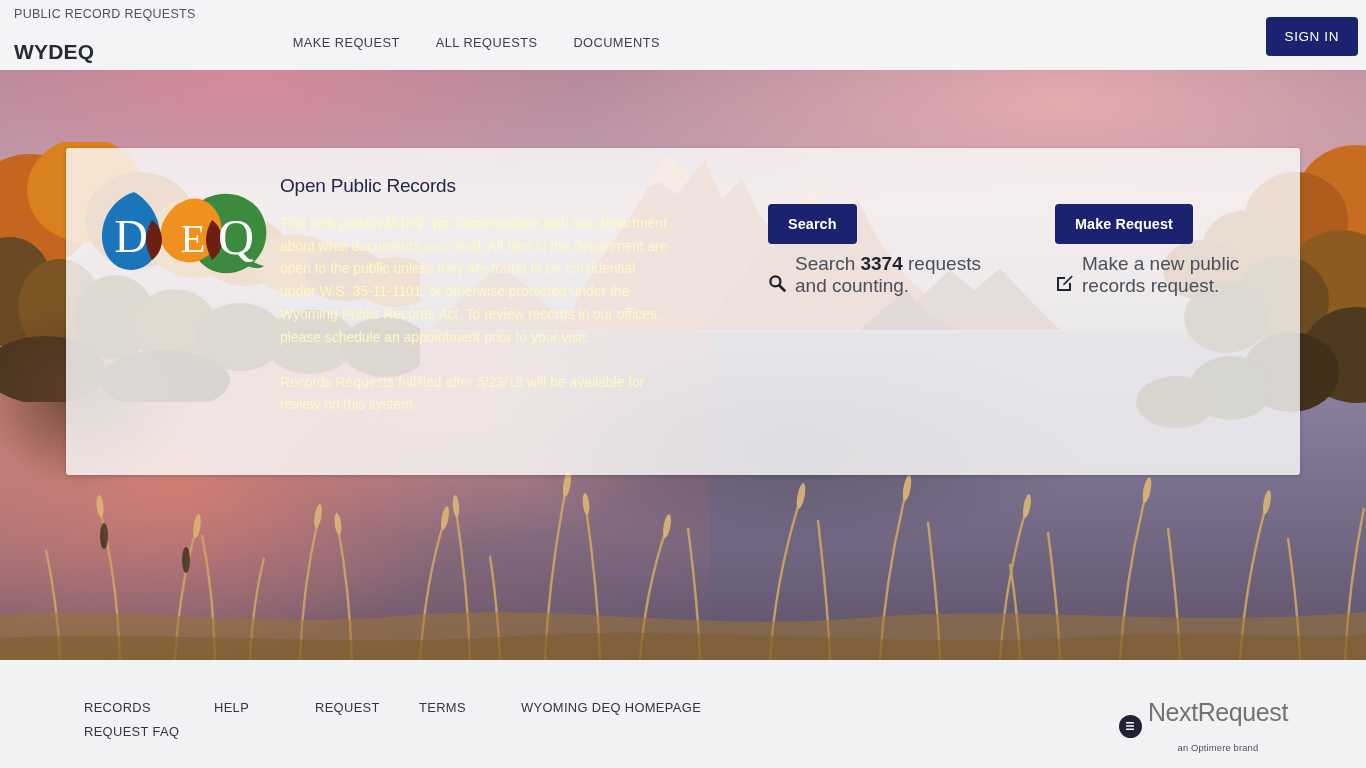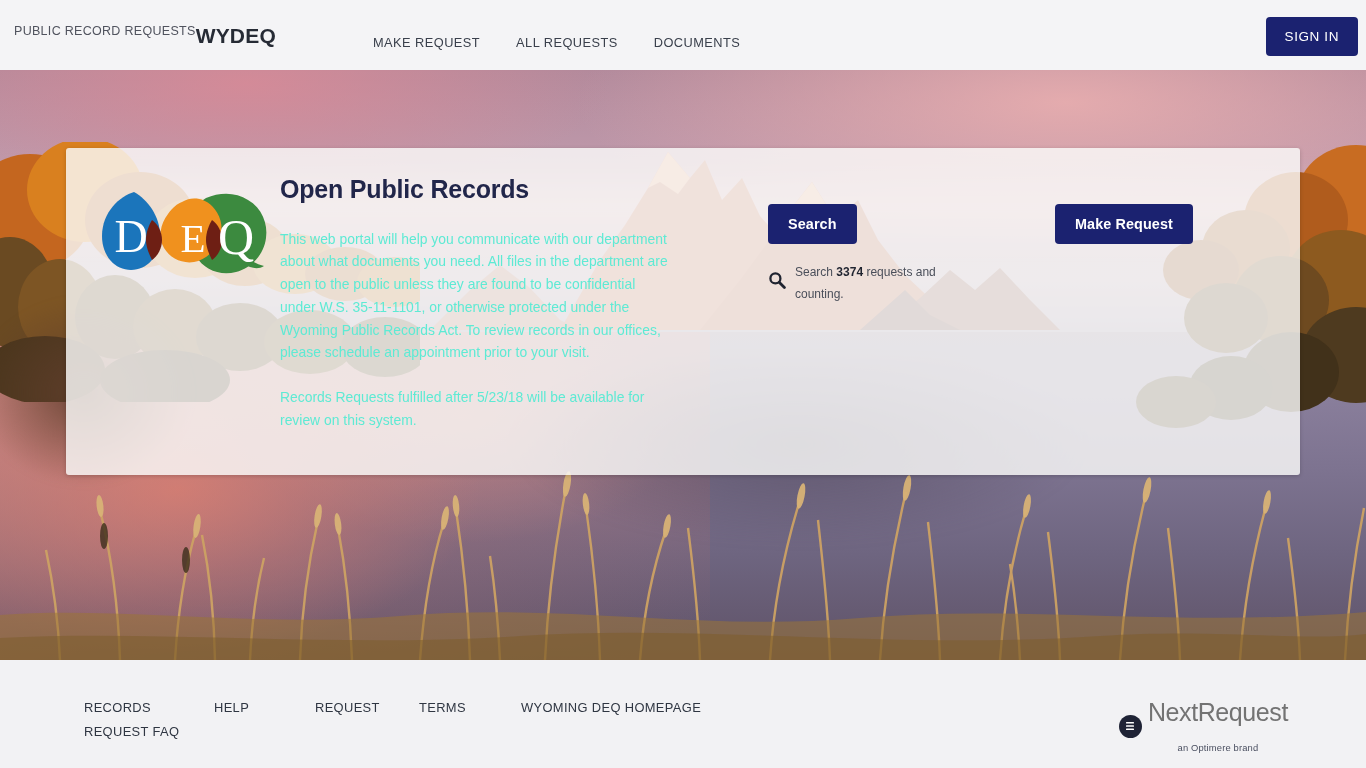--- a/index.html
+++ b/index.html
@@ -14,21 +14,21 @@
   
   .header {
     position: relative;
     height: 70px;
     background: #f4f4f6;
     display: flex;
     align-items: center;
     padding: 0 0 0 14px;
     z-index: 20;
   }
-  .brand { display: flex; flex-direction: row; justify-content: center; line-height: 1; }
+  .brand { display: flex; flex-direction: column; justify-content: center; line-height: 1; gap: 15px; }
   .brand-eyebrow {
     font-size: 12.5px;
     letter-spacing: .3px;
     color: #50535e;
     margin-bottom: 6px;
   }
   .brand-title {
     font-size: 21px;
     font-weight: bold;
     color: #262b35;
@@ -127,31 +127,31 @@
     border-radius: 3px;
     box-shadow: 0 1px 4px rgba(0,0,0,.18);
     z-index: 5;
     display: flex;
     padding: 28px 30px 0 28px;
   }
   .card-left { width: 600px; display: flex; }
   .logo { width: 178px; flex: 0 0 178px; padding-top: 14px; }
   .copy { flex: 1; padding-left: 8px; }
   .copy h1 {
-    font-size: 25px;
-    font-weight: bold;
+    font-size: 19px;
+    font-weight: normal;
     color: #21264a;
     letter-spacing: -.2px;
-    margin-bottom: 24px;
+    margin-bottom: 15px;
     line-height: 1.1;
   }
   .copy p {
     font-size: 13.9px;
     line-height: 22.8px;
-    color: #5eead4;
+    color: #fef9c3;
   }
   .copy p + p { margin-top: 22px; }
 
   .card-actions {
     flex: 1;
     display: flex;
     padding-left: 100px;
     padding-top: 28px;
     gap: 72px;
   }
@@ -164,26 +164,25 @@
     border-radius: 4px;
     font-size: 14.4px;
     font-weight: bold;
     padding: 12px 20px;
     letter-spacing: .1px;
     font-family: "Liberation Sans", sans-serif;
     cursor: pointer;
     margin-bottom: 9px;
   }
   .action-desc {
-    font-size: 12px;
+    font-size: 19px;
     line-height: 22px;
     color: #4a4f5a;
     display: flex;
-    align-items: center;
-    margin-top: 8px;
+    align-items: flex-end;
   }
   .action-desc .ic { flex: 0 0 auto; margin-right: 9px; margin-top: 1px; }
   .action-desc b { color: #1f2430; font-weight: bold; }
 
   
   .footer {
     position: relative;
     height: 108px;
     background: #f2f2f4;
     padding: 36px 20px 0 84px;
@@ -385,20 +384,29 @@
               </svg>
             </span>
             <span>
               <span>Search </span><b>3374</b><span> requests and counting.</span>
             </span>
           </div>
         </div>
 
         <div class="action">
           <button class="action-btn">Make Request</button>
+          <div class="action-desc">
+            <span class="ic">
+              <svg width="18" height="18" viewBox="0 0 18 18">
+                <path d="M2 3 h8 v2 h-6 v10 h10 v-6 h2 v8 h-14 z" fill="#1f2430"></path>
+                <path d="M16.6 1.6 l1.1 1.1 -8 8 -1.8 .7 .7 -1.8 z" fill="#1f2430"></path>
+              </svg>
+            </span>
+            <span>Make a new public records request.</span>
+          </div>
         </div>
       </div>
     </div>
   </div>
 
   <div class="footer">
     <div class="footer-links">
       <div class="fl-0">
           <a href="#">RECORDS REQUEST FAQ</a>
         </div>

